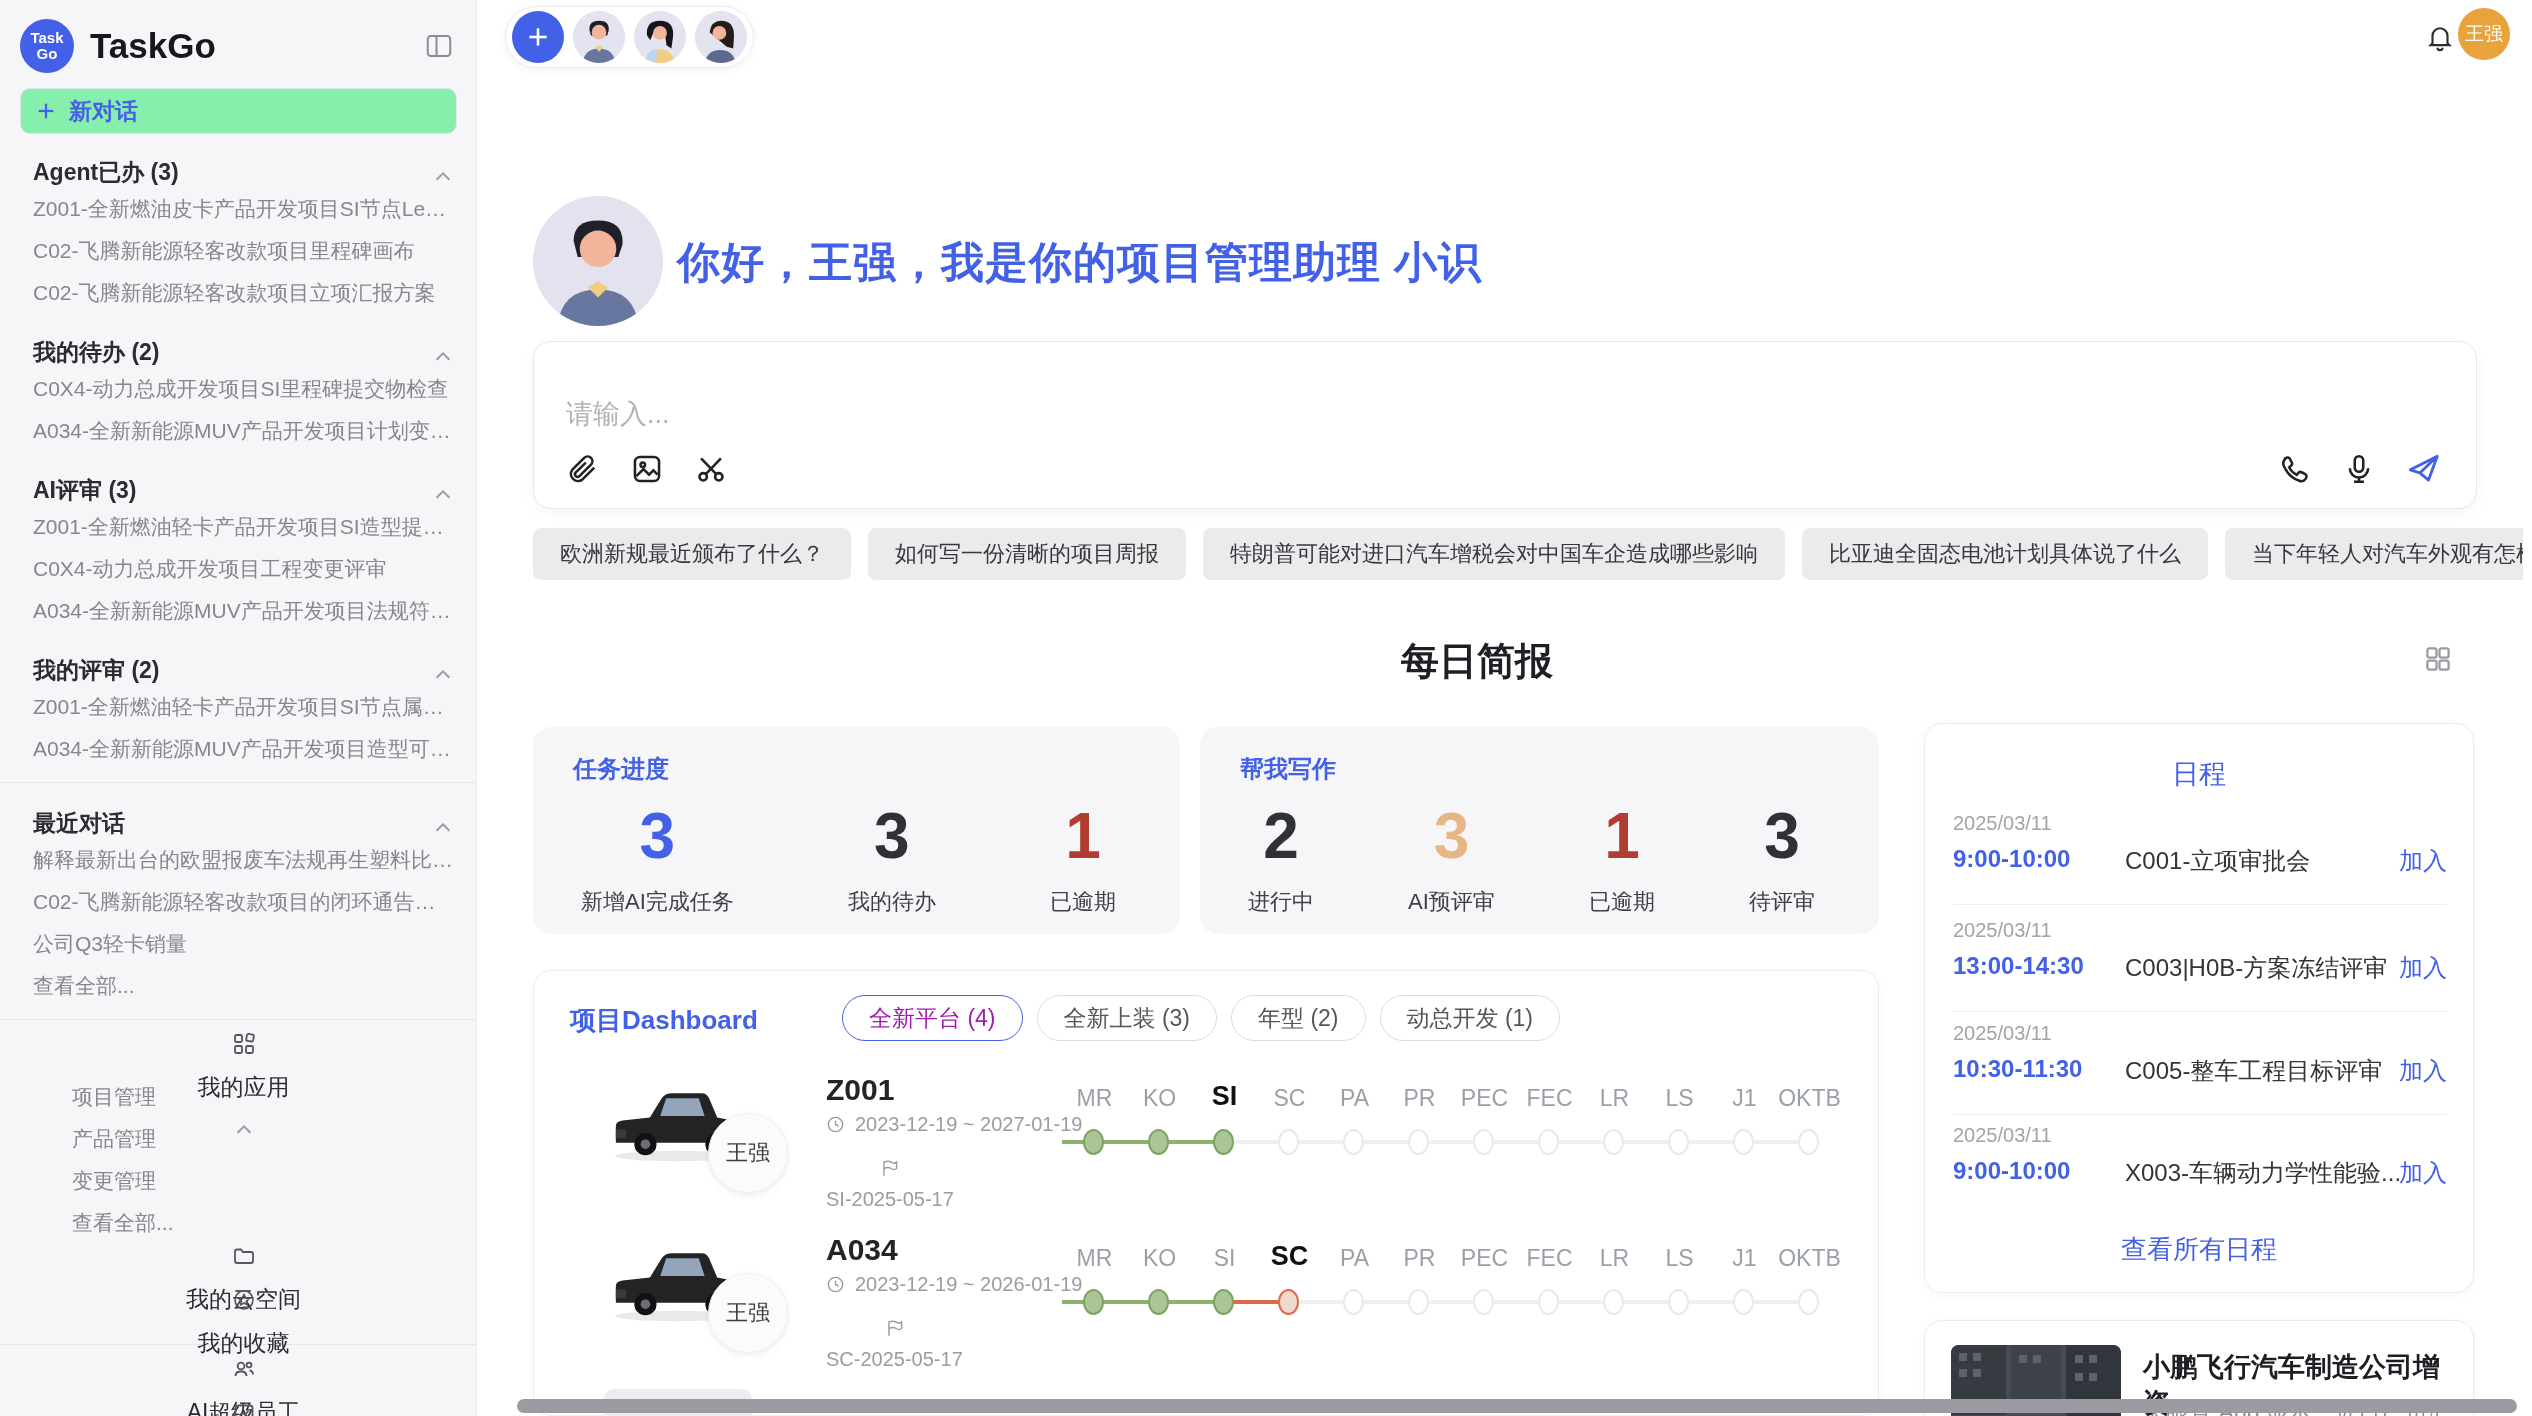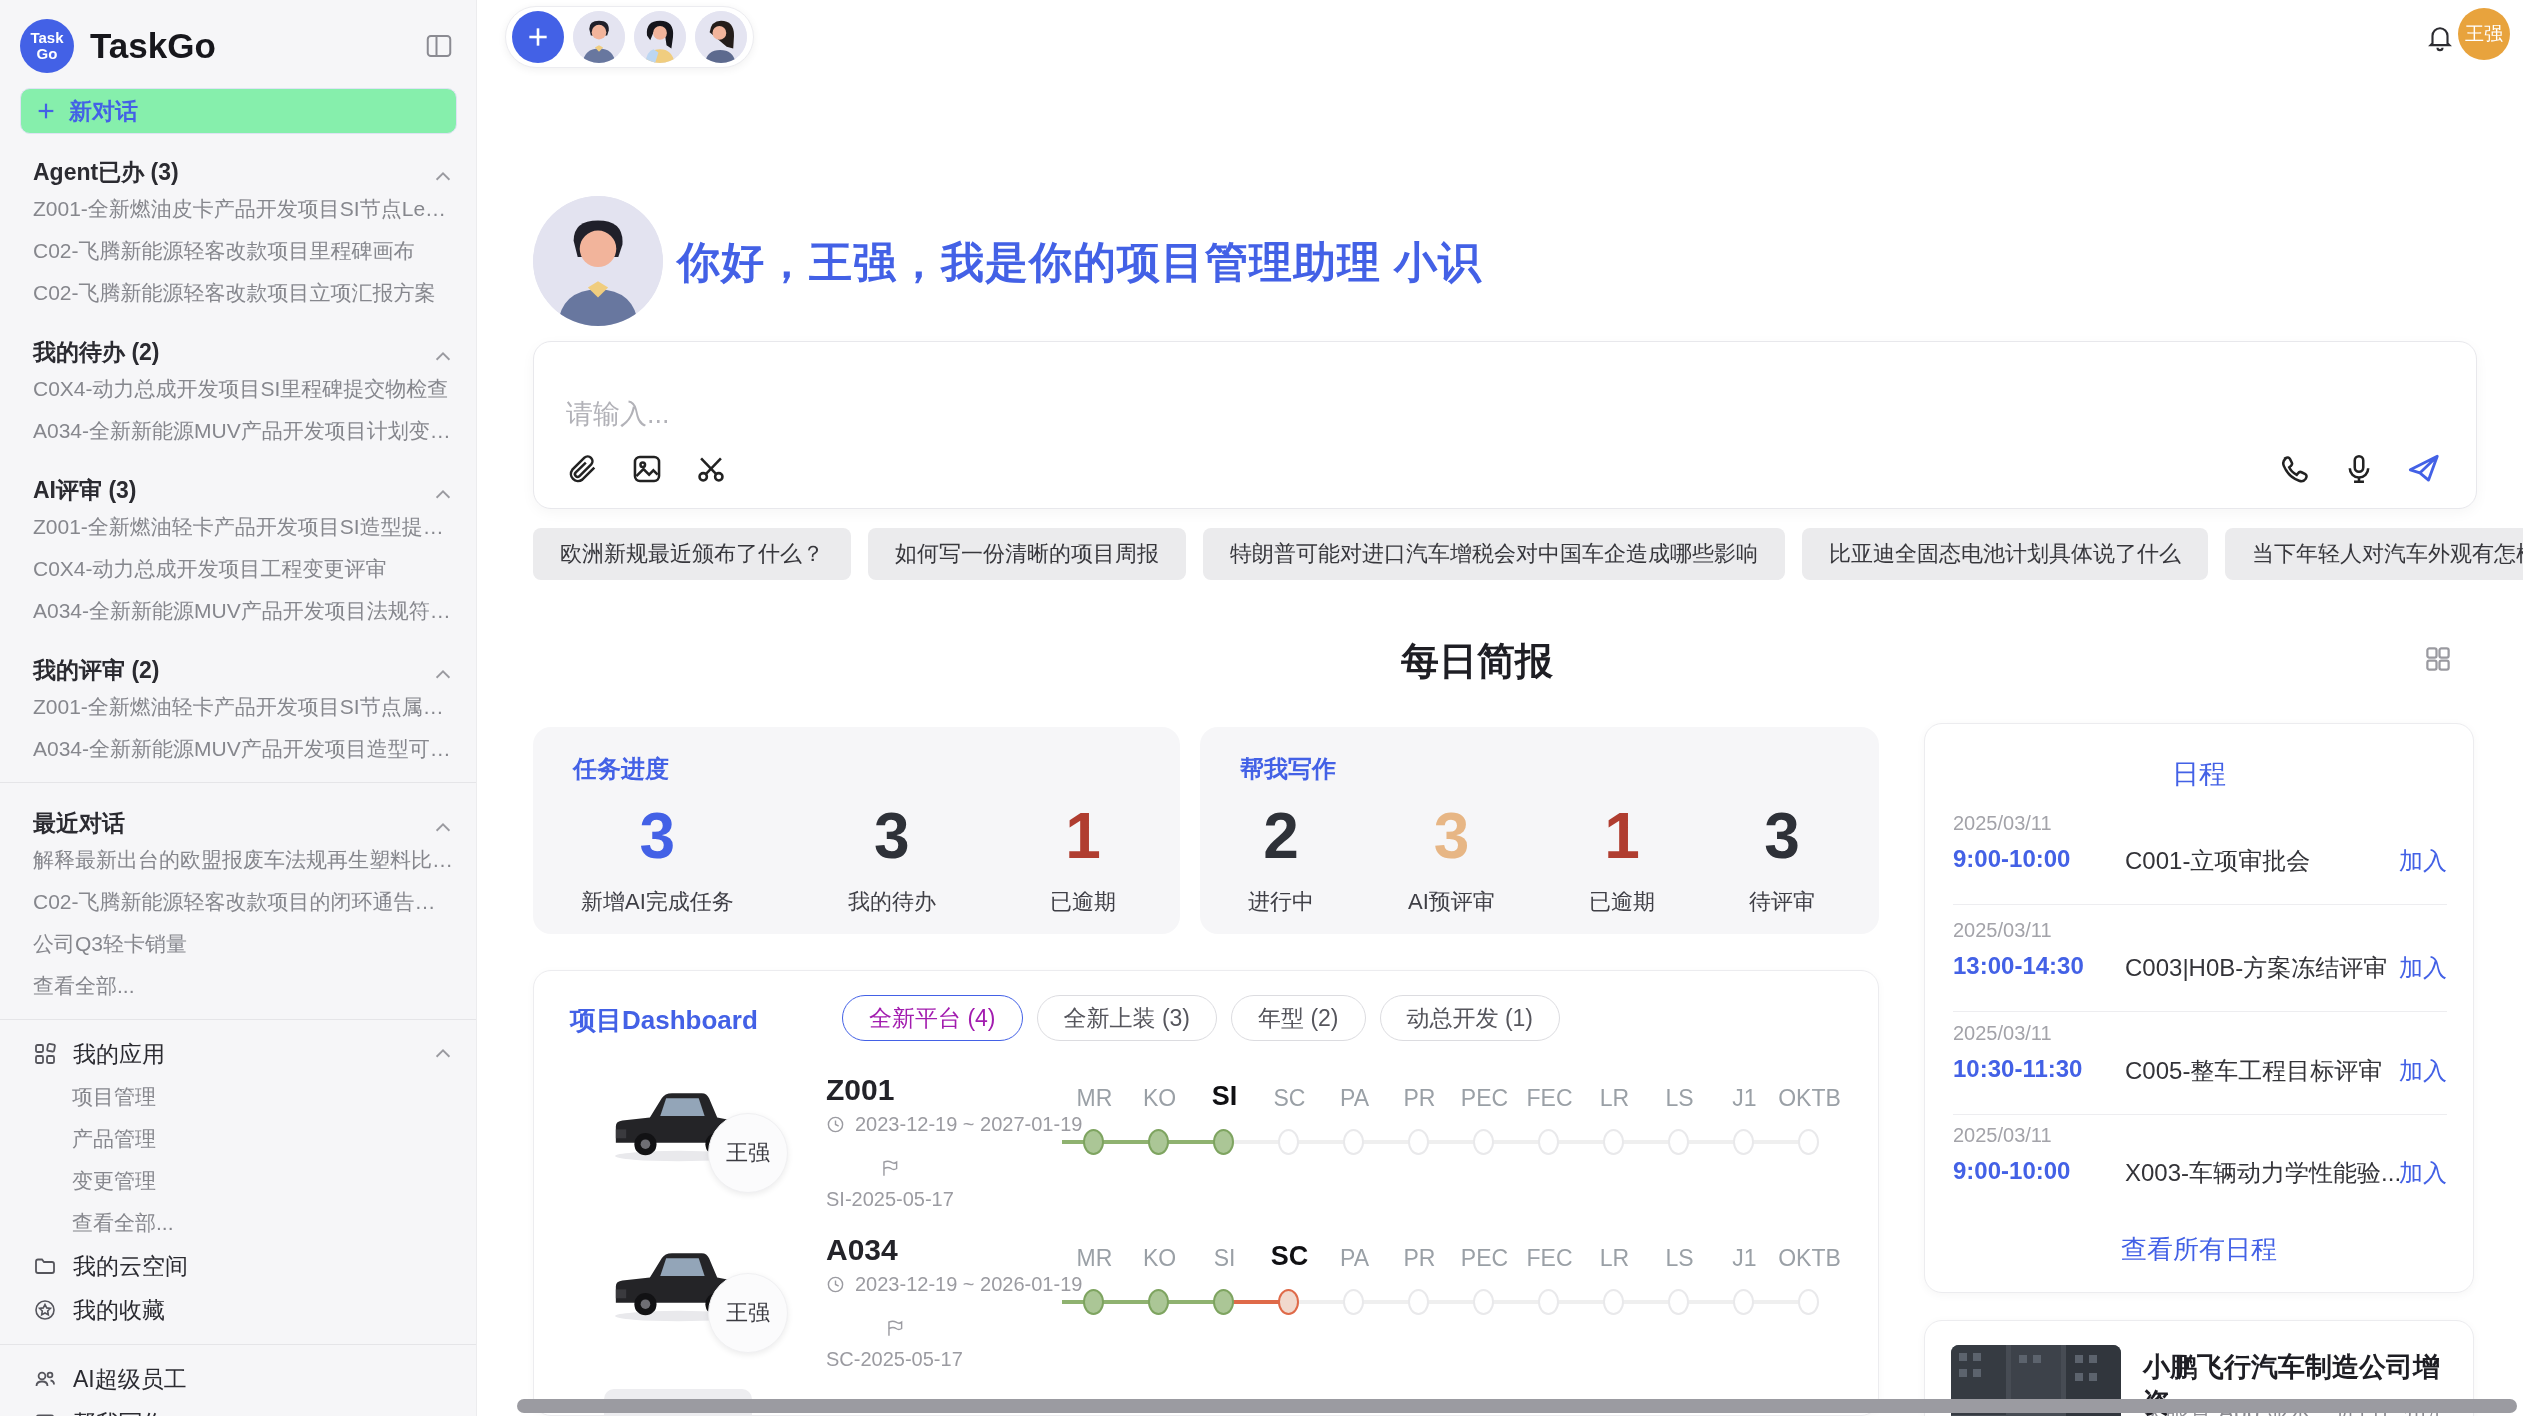--- a/index.html
+++ b/index.html
@@ -18,21 +18,21 @@
   .icon-btn { width:34px; height:34px; display:flex; align-items:center; justify-content:center; cursor:pointer; }
   .new-chat { margin:14px 20px 6px 20px; width:437px; height:46px; border-radius:10px;
     background:#86efac; border:1px solid #dfe3f4; color:#4361e6; font-size:23px; font-weight:600;
     display:flex; align-items:center; padding-left:14px; gap:12px; cursor:pointer; }
   .sec-head { display:flex; align-items:flex-end; justify-content:space-between;
     padding:0 22px 0 33px; height:44px; margin-top:10px; font-size:23px; font-weight:600; color:#2b2b31; }
   .side-item { height:42px; line-height:42px; padding:0 22px 0 33px; font-size:21px; color:#86878d;
     white-space:nowrap; overflow:hidden; text-overflow:ellipsis; cursor:pointer; }
   .divider { height:1px; background:#e5e5e8; margin:12px 0; }
   .side-row { display:flex; align-items:center; gap:16px; height:44px; padding:0 22px 0 33px;
-    font-size:23px; color:#2b2b31; cursor:pointer; }
+    font-size:23px; color:#2b2b31; cursor:pointer;flex-direction:column; }
   .side-row .lbl { flex:1; }
   .sub-item { padding-left:72px; }
   svg.ic { flex:none; }
 
   
   main { position:relative; width:2055px; height:1416px; background:#fff; }
 
   .topbar-pill { position:absolute; left:28px; top:6px; height:62px; border-radius:32px;
     background:#fff; border:1px solid #ececf0; box-shadow:0 2px 8px rgba(0,0,0,.06);
     display:flex; align-items:center; padding:0 6px; gap:9px; }

